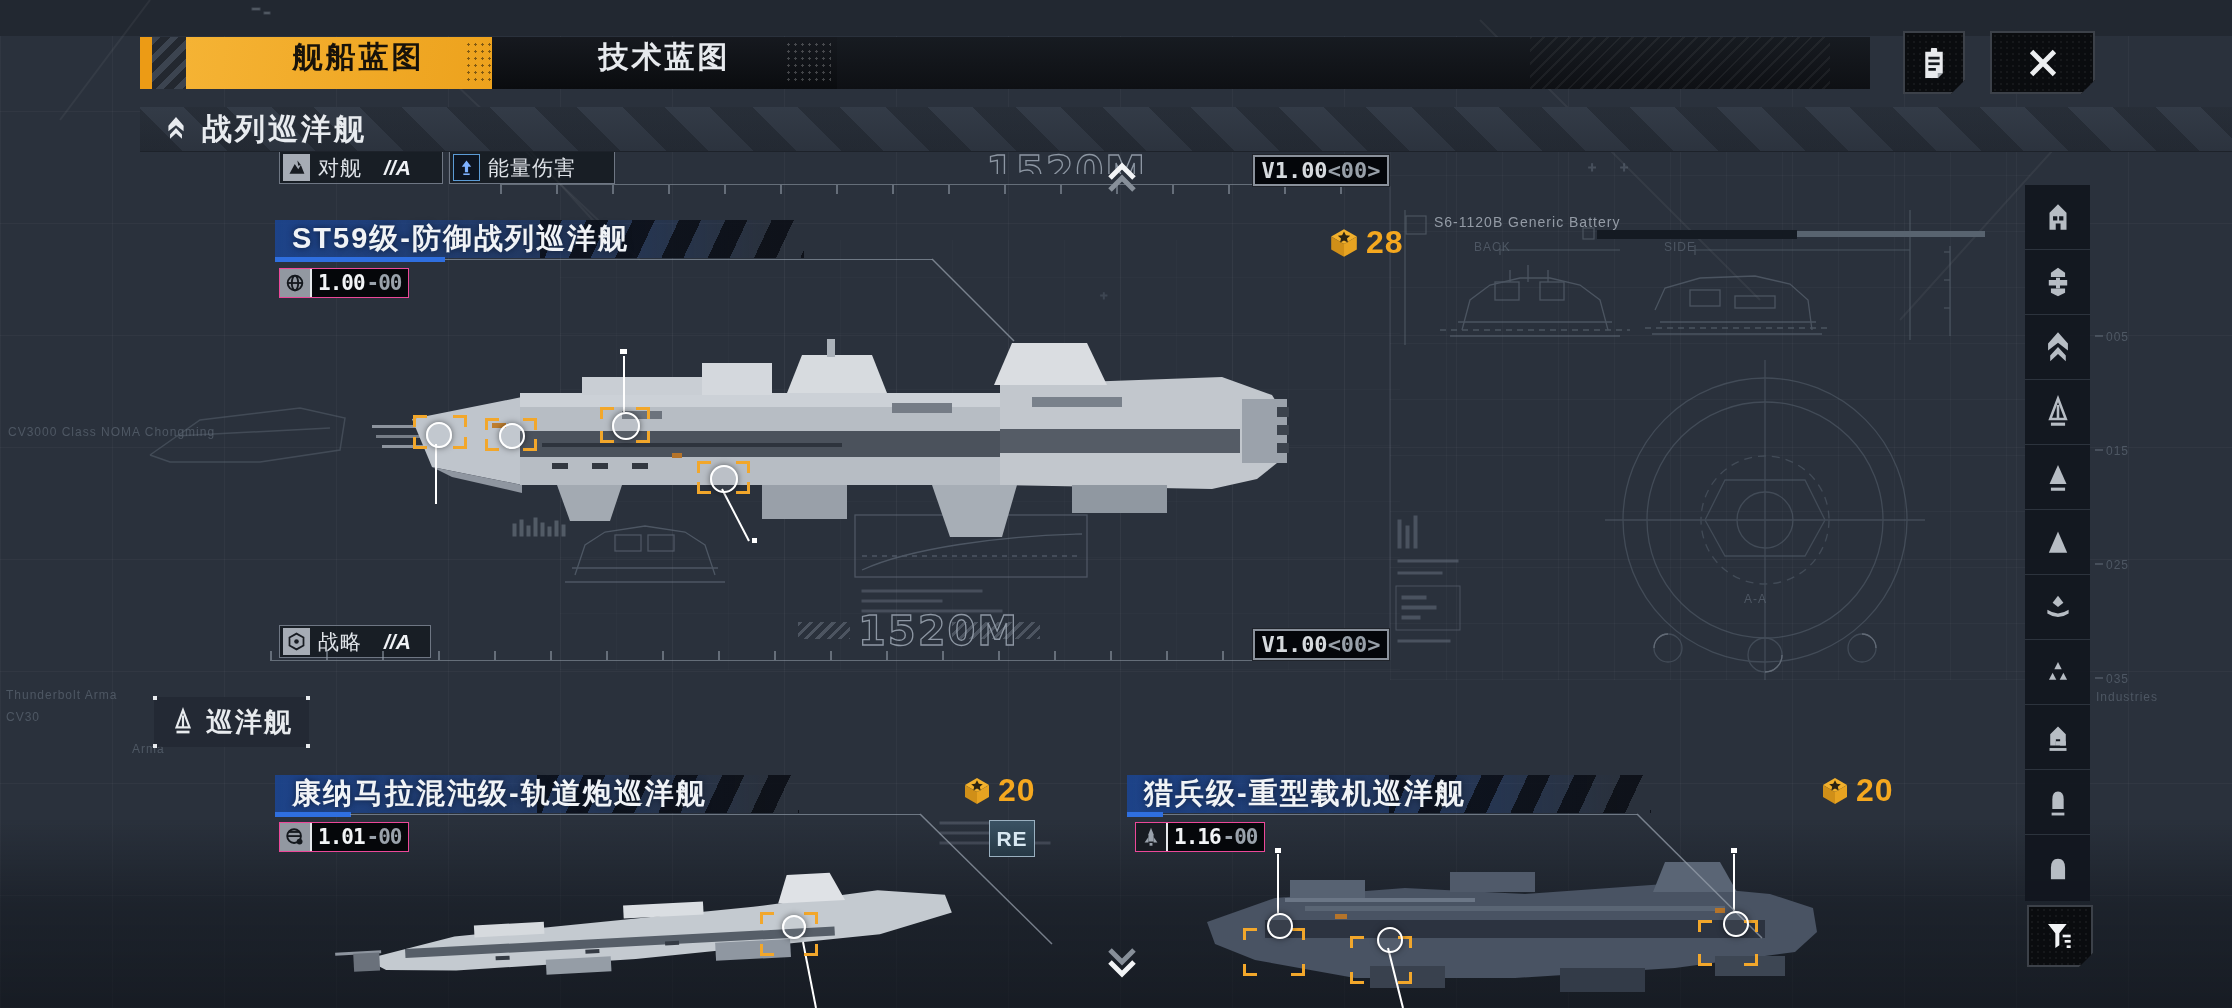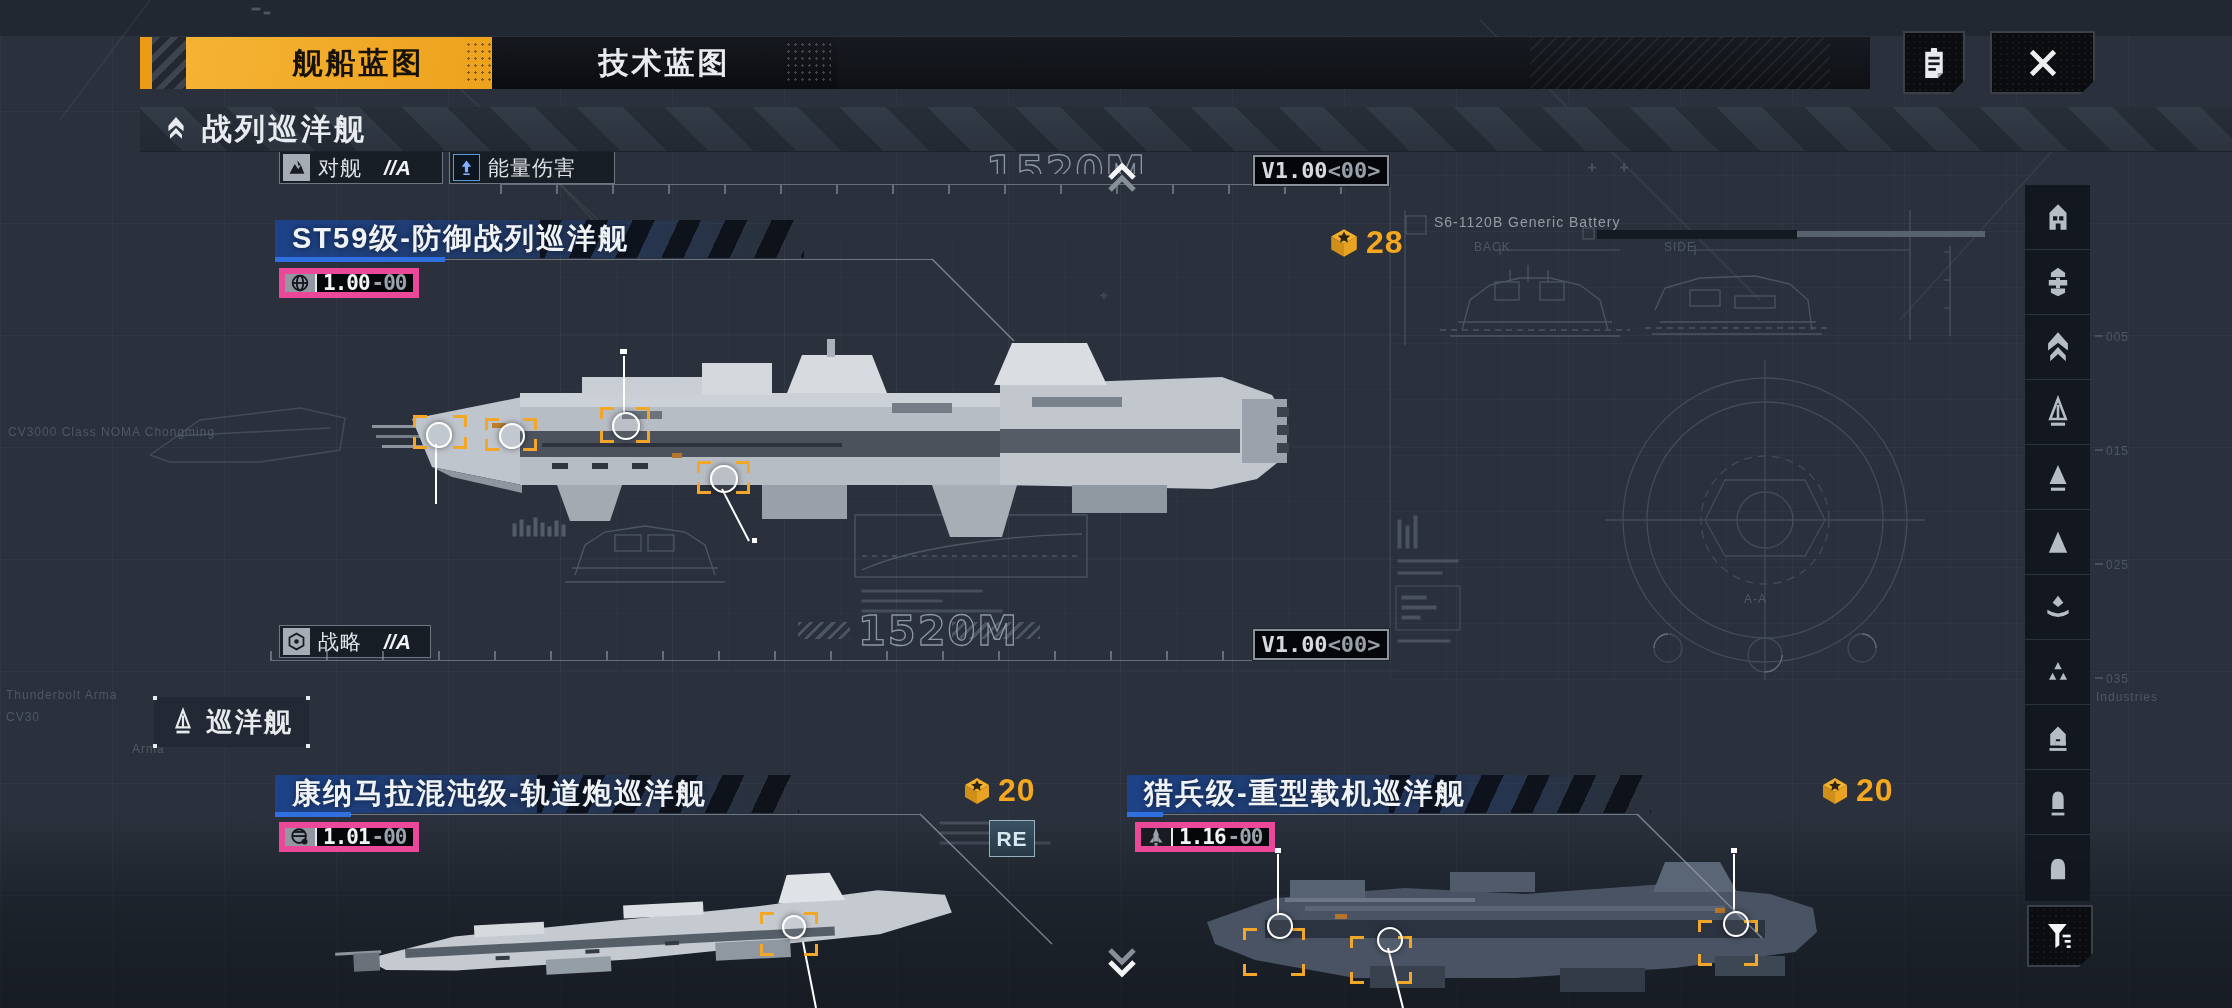--- a/index.html
+++ b/index.html
@@ -21,21 +21,21 @@
   .hatch{background-image:repeating-linear-gradient(135deg, rgba(154,163,176,0.45) 0 3px, transparent 3px 8px);}
   .bgtext{color:#6b7683;opacity:0.55;font-size:12px;letter-spacing:1px;white-space:nowrap;}
   
   .tabstrip{left:140px;top:37px;width:1730px;height:52px;
     background:linear-gradient(180deg,#171b21 0%,#0e1014 100%);}
   .tabstrip::after{content:"";position:absolute;right:40px;top:0;width:300px;height:100%;
     background-image:repeating-linear-gradient(135deg, rgba(255,255,255,0.05) 0 2px, transparent 2px 9px);}
   .accentbar{left:140px;top:37px;width:12px;height:52px;background:#ec9b15;}
   .stripeblock{left:152px;top:37px;width:34px;height:52px;
     background:repeating-linear-gradient(135deg,#3c4450 0 6px,#232830 6px 13px);}
-  .tab{top:37px;height:52px;width:345px;display:flex;align-items:center;justify-content:center;
+  .tab{top:37px;height:52px;width:345px;display:flex;justify-content:center;
        font-size:30px;font-weight:bold;letter-spacing:3px;cursor:pointer;}
   .tab-active{left:186px;background:linear-gradient(100deg,#f5b334 0%,#eca01a 100%);color:#17120a;}
   .tab-active::after{content:"";position:absolute;right:6px;top:4px;width:60px;height:44px;
     background-image:radial-gradient(rgba(20,16,8,0.5) 1.2px, transparent 1.3px);background-size:7px 7px;}
   .tab-inactive{left:492px;background:linear-gradient(180deg,#16191f 0%,#0a0c0f 100%);color:#e7eaee;}
   .tab-inactive::after{content:"";position:absolute;right:6px;top:4px;width:46px;height:44px;
     background-image:radial-gradient(rgba(255,255,255,0.22) 1.2px, transparent 1.3px);background-size:7px 7px;}
   .topbtn{background:#0a0c0f;border:2px solid #3c4149;box-shadow:0 0 0 1px #14171c;
     display:flex;align-items:center;justify-content:center;cursor:pointer;
     clip-path:polygon(0 0,100% 0,100% calc(100% - 14px),calc(100% - 14px) 100%,0 100%);
@@ -57,21 +57,21 @@
   
   .shiptitle{height:38px;display:flex;align-items:center;padding-left:9px;}
   .shiptitle .bandbg{position:absolute;inset:0;
     background:linear-gradient(90deg, rgba(27,70,150,0.85) 0%, rgba(27,70,150,0.45) 45%, rgba(27,70,150,0) 95%);}
   .shiptitle .bandbg::after{content:"";position:absolute;left:50%;right:0;top:0;bottom:0;
     background:repeating-linear-gradient(115deg, rgba(10,13,20,0.85) 0 20px, transparent 20px 42px);}
   .shiptitle .t{position:relative;color:#f0f3f6;font-size:29px;font-weight:bold;letter-spacing:2px;padding-left:8px;
     text-shadow:0 0 6px rgba(10,20,40,0.8);}
   .underline{height:5px;background:#2f6fe0;}
   .thinline{height:1px;background:rgba(148,158,170,0.65);}
-  .vbadge{display:flex;align-items:stretch;border:6px solid #ec4899;background:#05070a;height:30px;box-sizing:border-box;}
+  .vbadge{display:flex;align-items:stretch;border:1px solid #ec4899;background:#05070a;height:30px;box-sizing:border-box;}
   .vbadge .iseg{width:30px;display:flex;align-items:center;justify-content:center;background:#9298a1;}
   .vbadge .iseg.dark{background:#181c22;}
   .vbadge .dseg{display:flex;align-items:center;padding:0 6px;border-left:2px solid #e6e9ec;
     font-family:"DejaVu Sans Mono",monospace;font-weight:bold;font-size:21px;color:#f2f4f6;letter-spacing:-1px;}
   .vbadge .dseg .sub{color:#9aa2ab;margin-left:2px;}
   .cost{display:flex;align-items:center;gap:6px;}
   .cost .n{color:#f5a81f;font-size:32px;font-weight:bold;letter-spacing:1px;}
   .plate{border:2px solid #8a919b;outline:1px solid #20242b;background:#04060a;height:31px;box-sizing:border-box;
     display:flex;align-items:center;justify-content:center;font-family:"DejaVu Sans Mono",monospace;
     font-weight:bold;font-size:22px;color:#d6dade;letter-spacing:0;}

